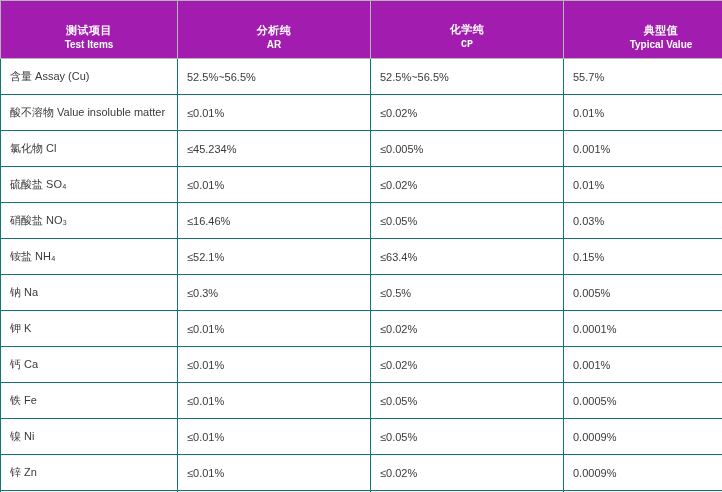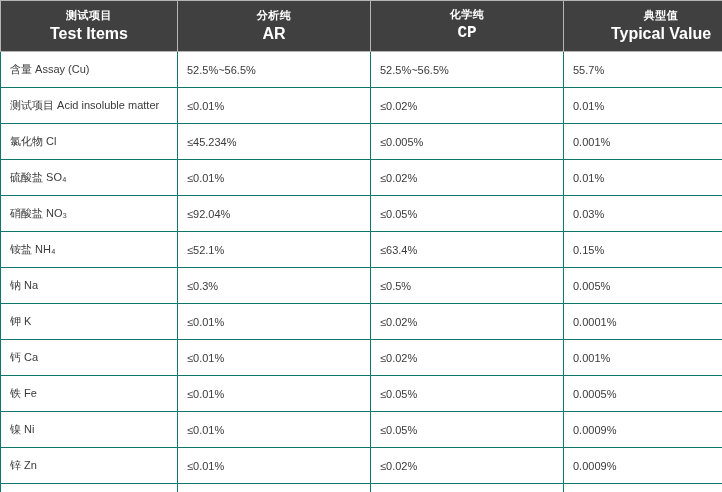--- a/index.html
+++ b/index.html
@@ -13,39 +13,39 @@
     font-family: "Liberation Sans", sans-serif;
     color: #333333;
     overflow: hidden;
   }
   .spec-table {
     width: 722px;
     border-collapse: collapse;
     table-layout: fixed;
   }
   .spec-table th {
-    background: #404040;
+    background: #a21caf;
     color: #ffffff;
     font-weight: normal;
     font-size: 11px;
     line-height: 1.35;
     text-align: center;
-    padding: 7px 4px 7px 4px;
+    padding: 22px 4px 7px 4px;
     border: 1px solid #b5b5b5;
     vertical-align: middle;
   }
   .spec-table th .cn {
     display: block;
     font-size: 11px;
     font-weight: bold;
     letter-spacing: 0.5px;
   }
   .spec-table th .en {
     display: block;
-    font-size: 16px;
+    font-size: 10px;
     font-weight: bold;
   }
   .spec-table td {
     border: 1px solid #0f766e;
     font-size: 11px;
     color: #3a3a3a;
     padding: 0 9px;
     height: 35px;
     vertical-align: middle;
     background: #ffffff;
@@ -83,40 +83,40 @@
     </tr>
   </thead>
   <tbody>
     <tr>
       <td class="item-cell">含量 Assay (Cu)</td>
       <td>52.5%~56.5%</td>
       <td>52.5%~56.5%</td>
       <td>55.7%</td>
     </tr>
     <tr>
-      <td class="item-cell">测试项目 Acid insoluble matter</td>
+      <td class="item-cell">酸不溶物 Value insoluble matter</td>
       <td>≤0.01%</td>
       <td>≤0.02%</td>
       <td>0.01%</td>
     </tr>
     <tr>
       <td class="item-cell">氯化物 Cl</td>
       <td>≤45.234%</td>
       <td>≤0.005%</td>
       <td>0.001%</td>
     </tr>
     <tr>
       <td class="item-cell">硫酸盐 SO₄</td>
       <td>≤0.01%</td>
       <td>≤0.02%</td>
       <td>0.01%</td>
     </tr>
     <tr>
       <td class="item-cell">硝酸盐 NO₃</td>
-      <td>≤92.04%</td>
+      <td>≤16.46%</td>
       <td>≤0.05%</td>
       <td>0.03%</td>
     </tr>
     <tr>
       <td class="item-cell">铵盐 NH₄</td>
       <td>≤52.1%</td>
       <td>≤63.4%</td>
       <td>0.15%</td>
     </tr>
     <tr>

